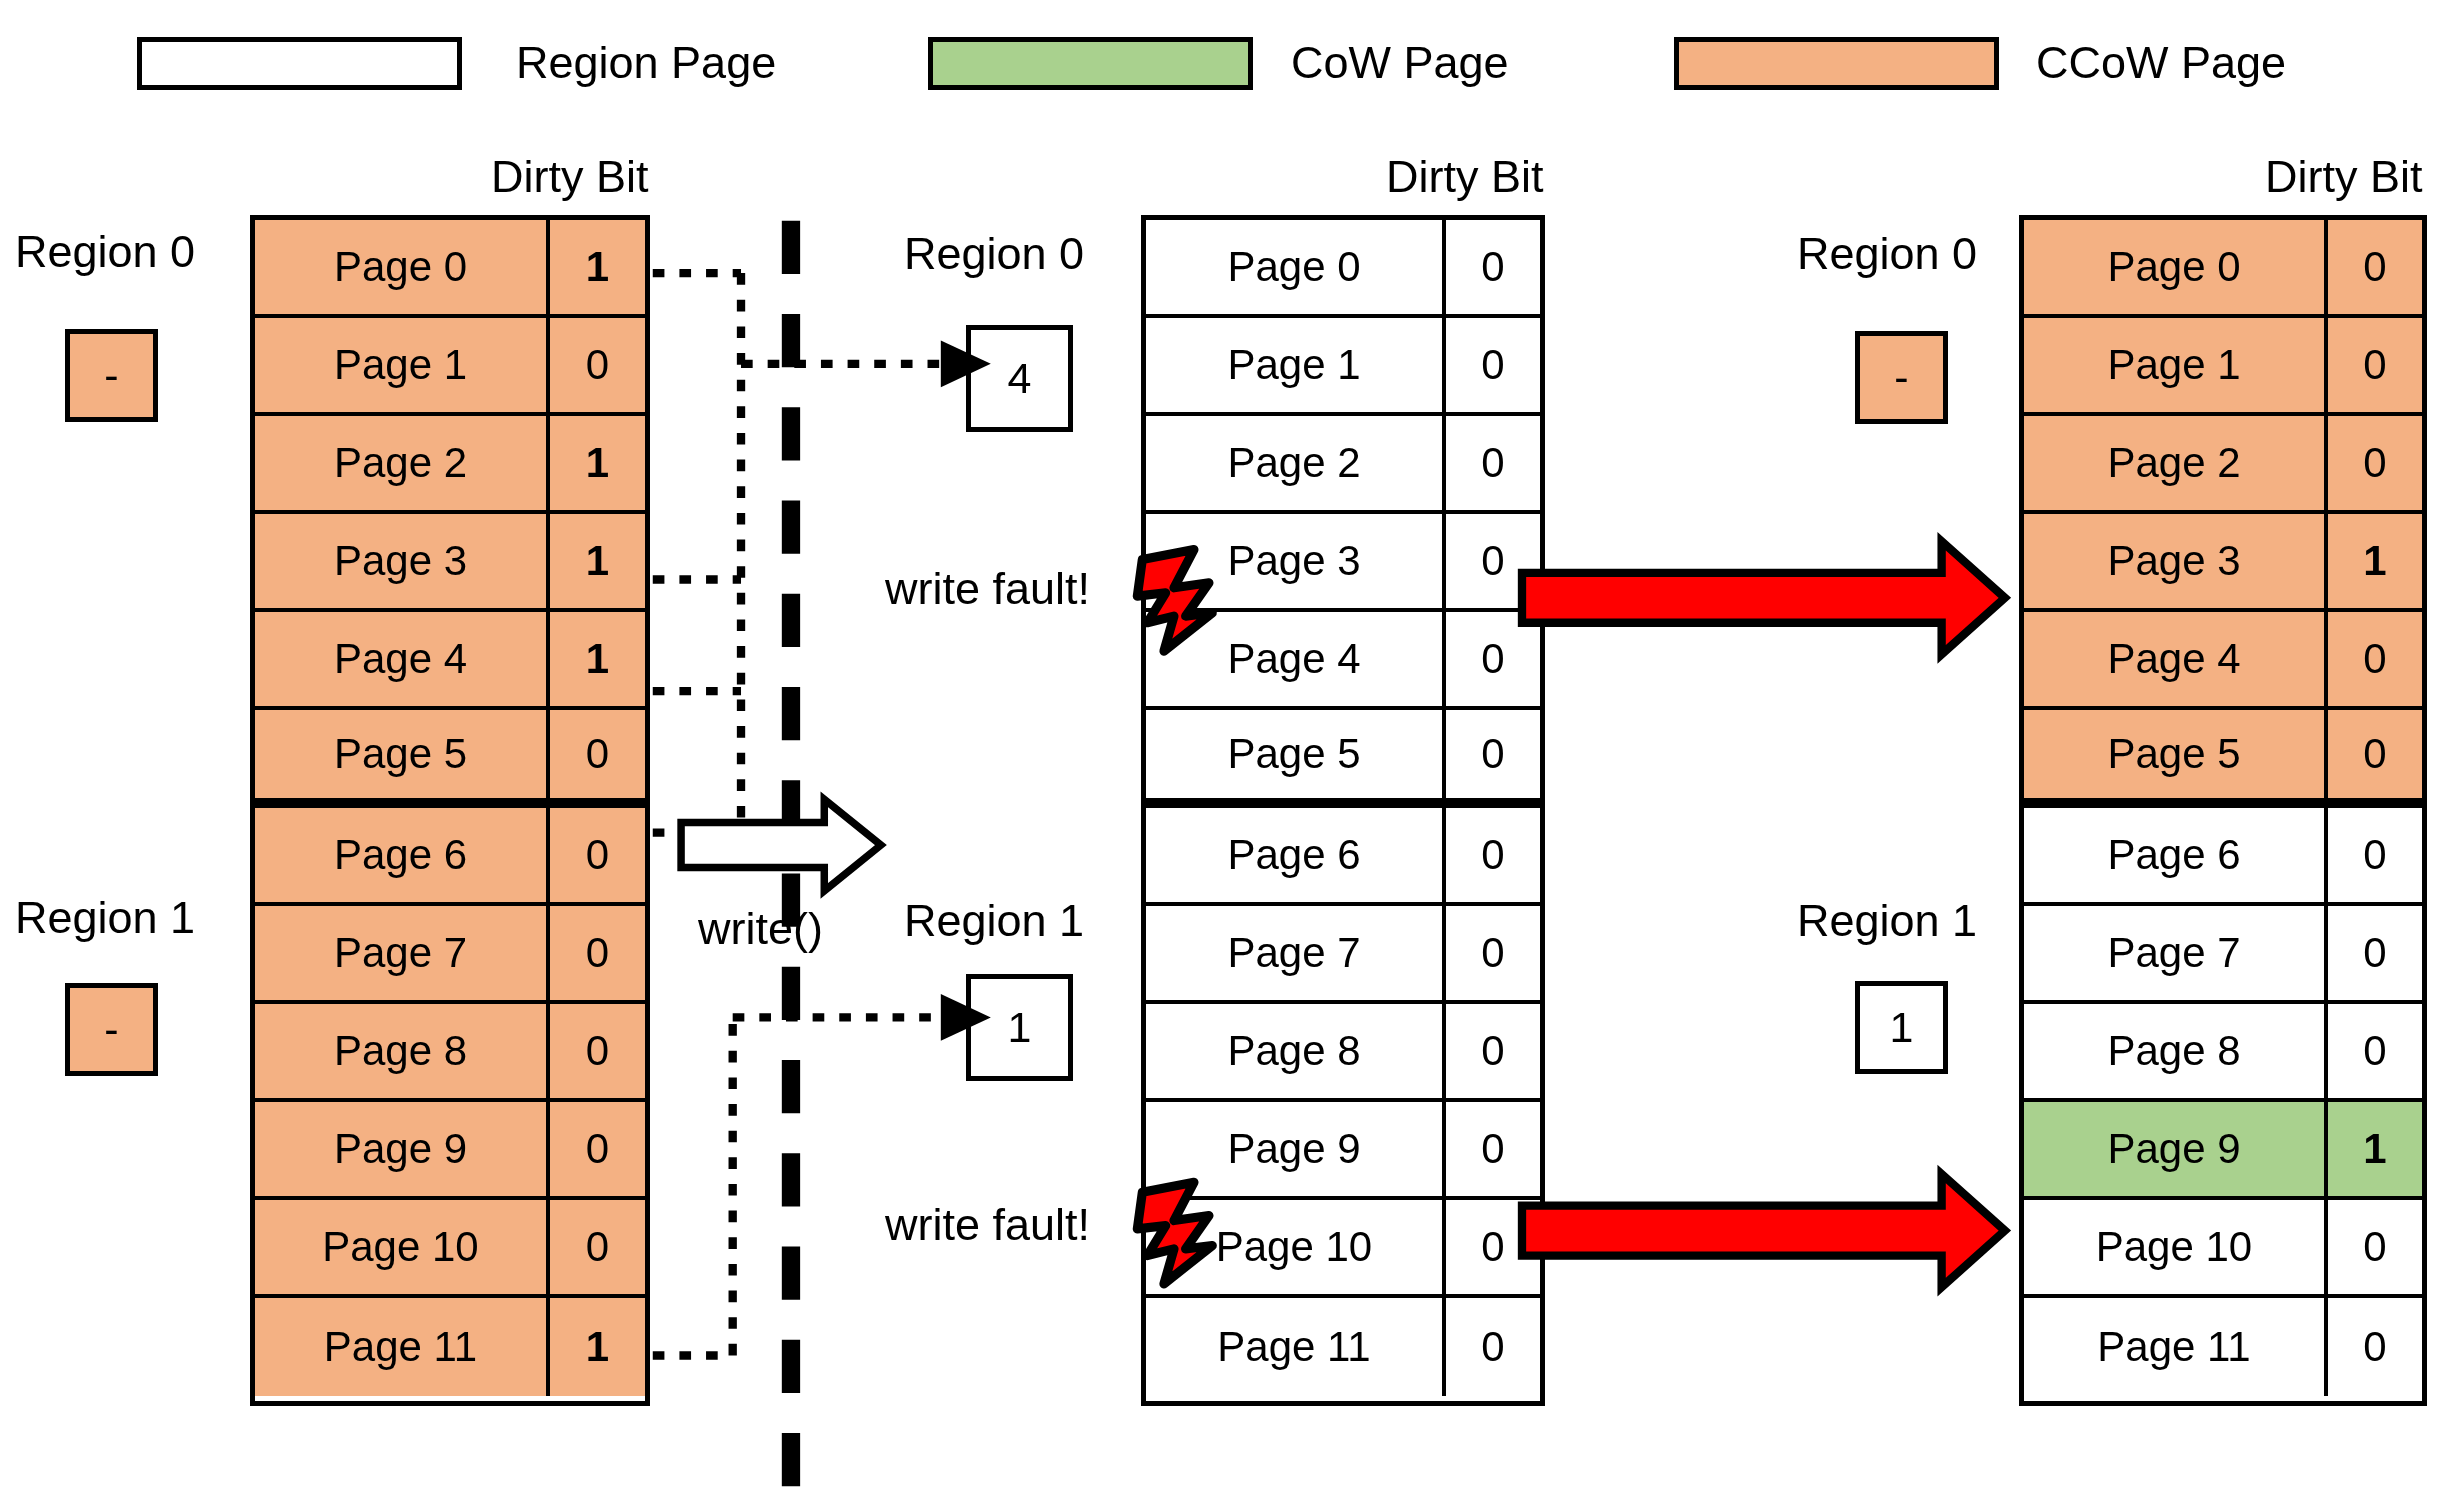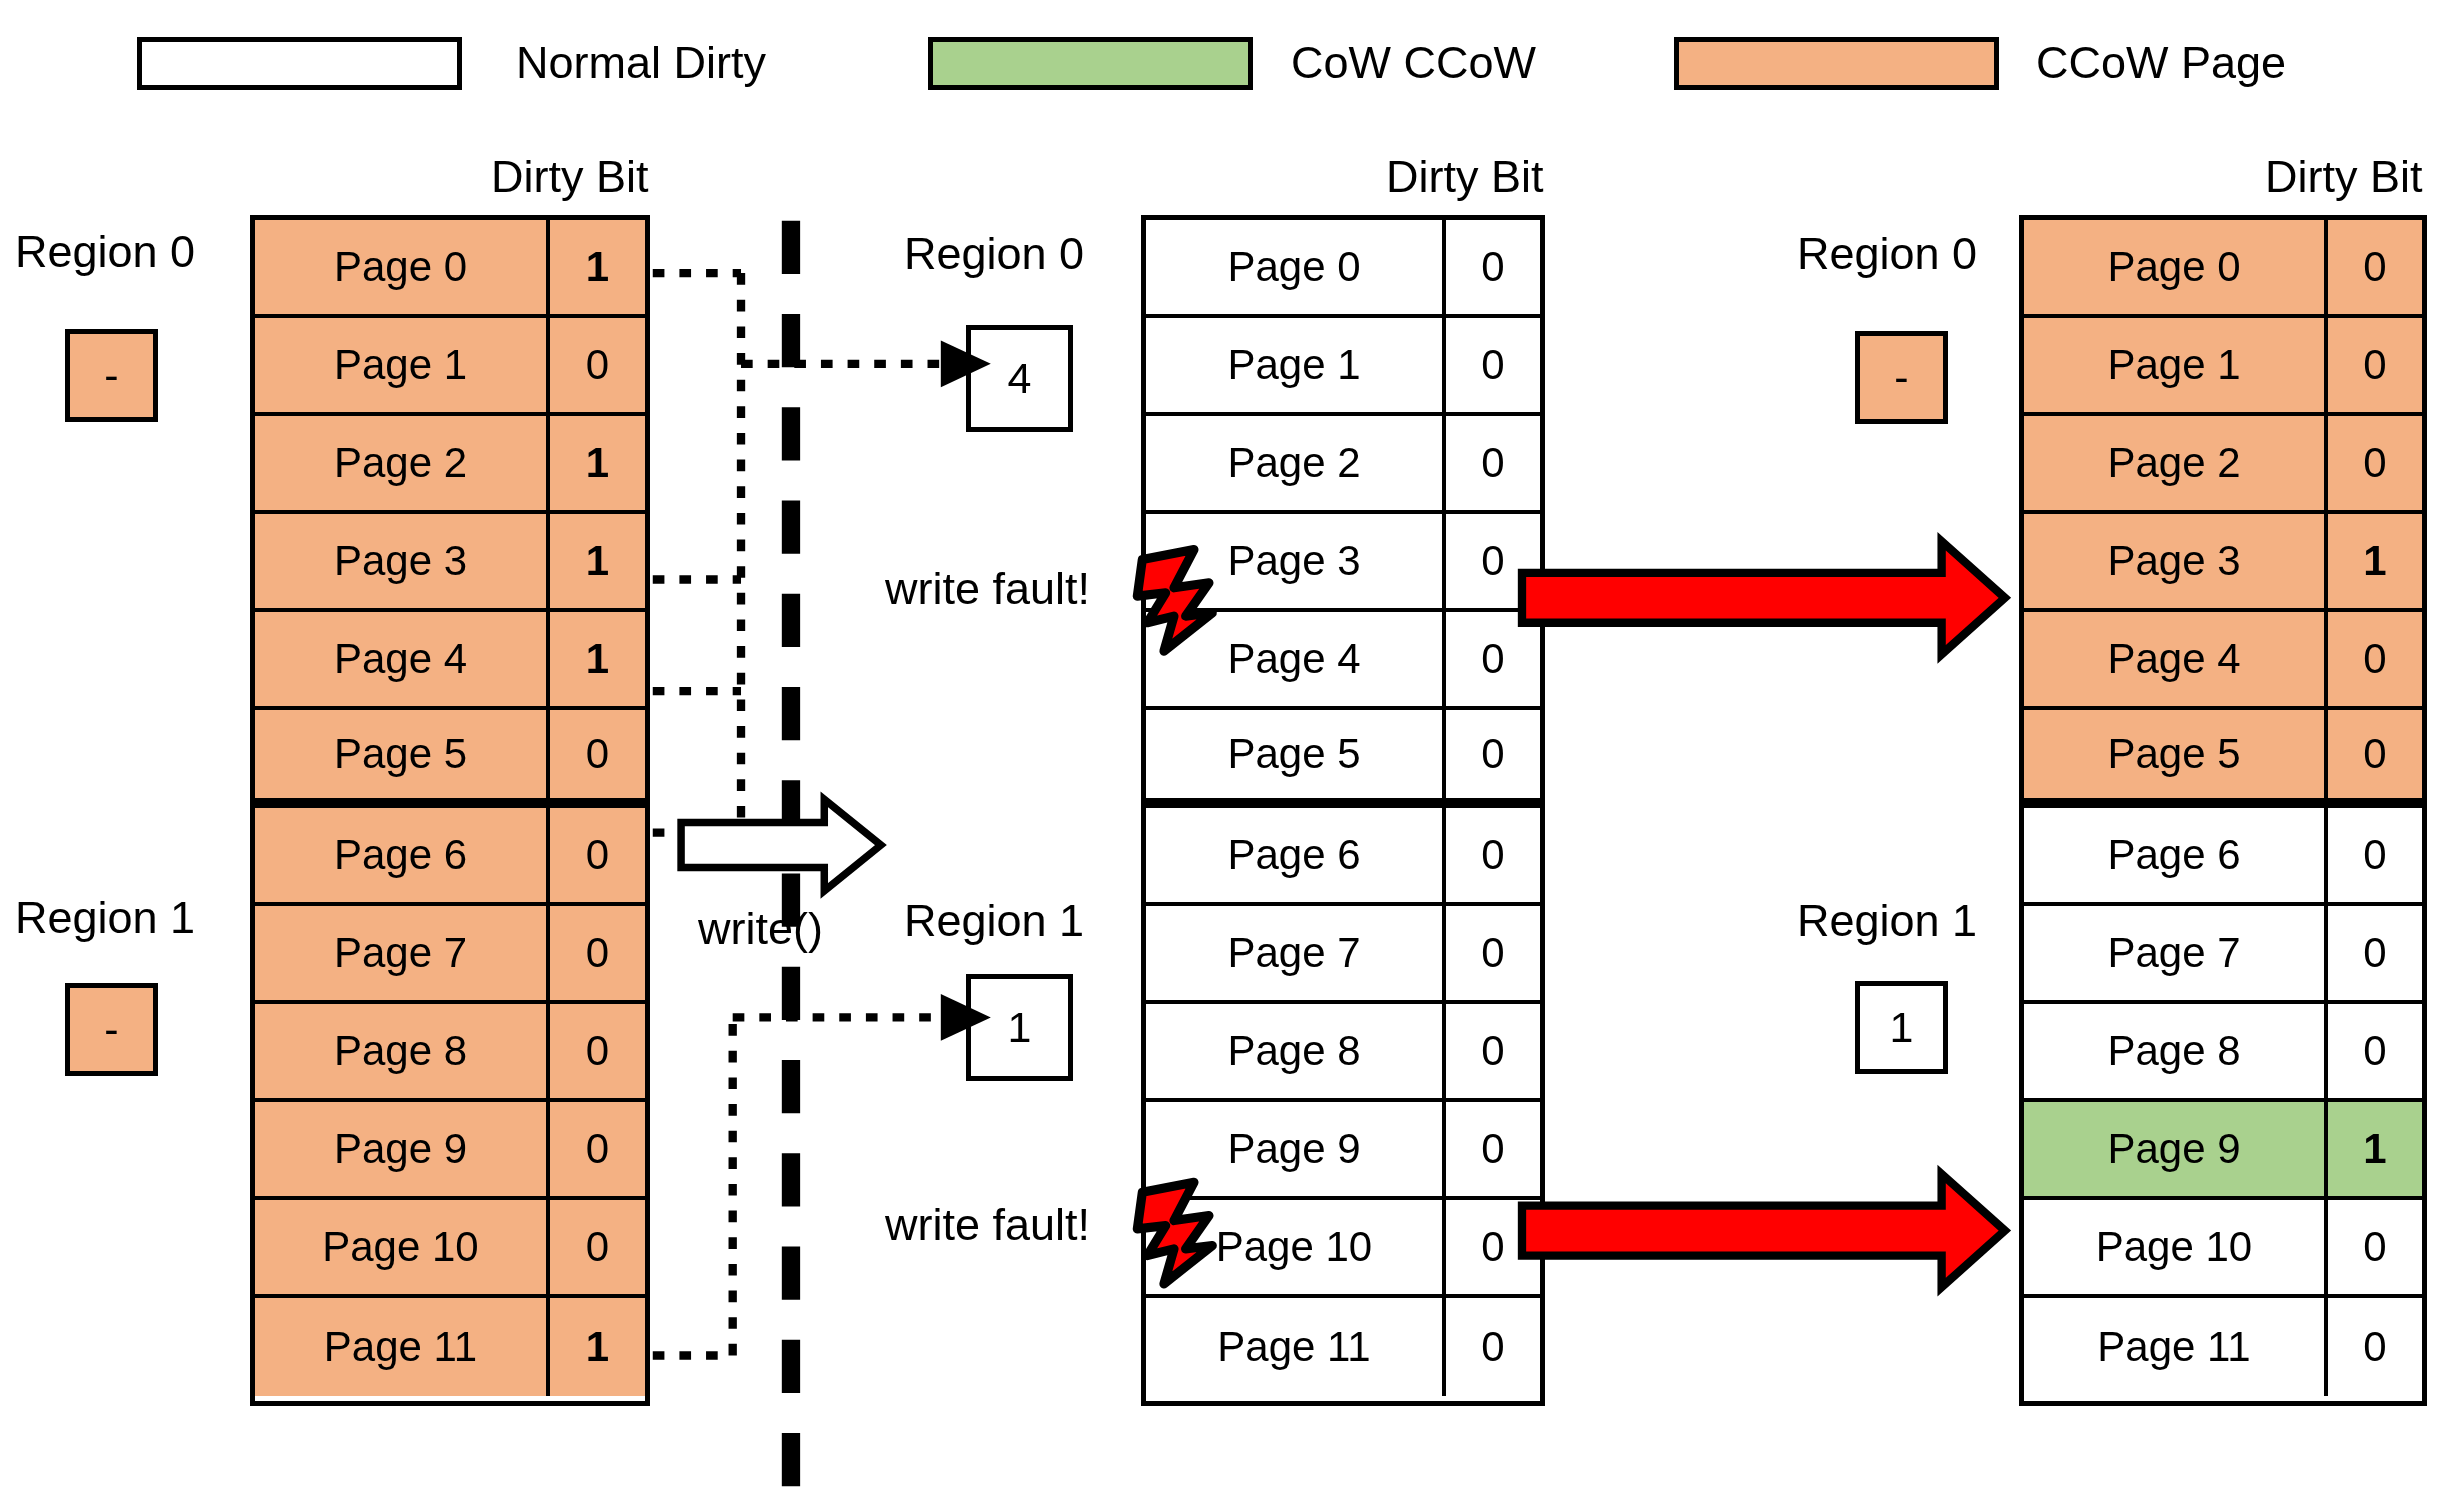--- a/index.html
+++ b/index.html
@@ -106,24 +106,24 @@
     pointer-events: none;
   }
 </style>
 </head>
 <body>
 
 <div id="stage">
 
   <div>
     <div class="legend-swatch" style="left:137px; top:37px; width:325px; height:53px; background:#ffffff;"></div>
-    <div class="legend-label" style="left:516px; top:40px;">Normal Dirty</div>
+    <div class="legend-label" style="left:516px; top:40px;">Region Page</div>
 
     <div class="legend-swatch" style="left:928px; top:37px; width:325px; height:53px; background:#a9d18e;"></div>
-    <div class="legend-label" style="left:1291px; top:40px;">CoW CCoW</div>
+    <div class="legend-label" style="left:1291px; top:40px;">CoW Page</div>
 
     <div class="legend-swatch" style="left:1674px; top:37px; width:325px; height:53px; background:#f4b183;"></div>
     <div class="legend-label" style="left:2036px; top:40px;">CCoW Page</div>
   </div>
 
   <div class="dirty-bit-label" style="left:491px; top:154px;">Dirty Bit</div>
   <div class="dirty-bit-label" style="left:1386px; top:154px;">Dirty Bit</div>
   <div class="dirty-bit-label" style="left:2265px; top:154px;">Dirty Bit</div>
 
   <div class="region-label" style="left:15px; top:229px;">Region 0</div>

